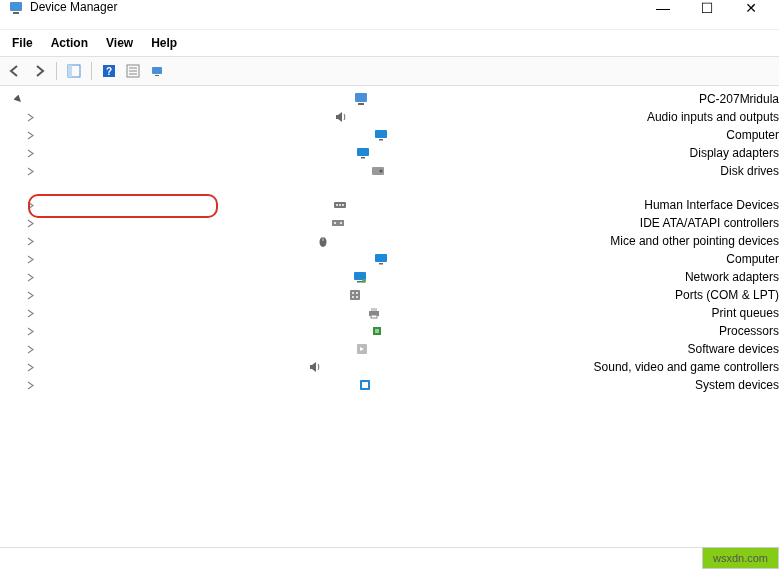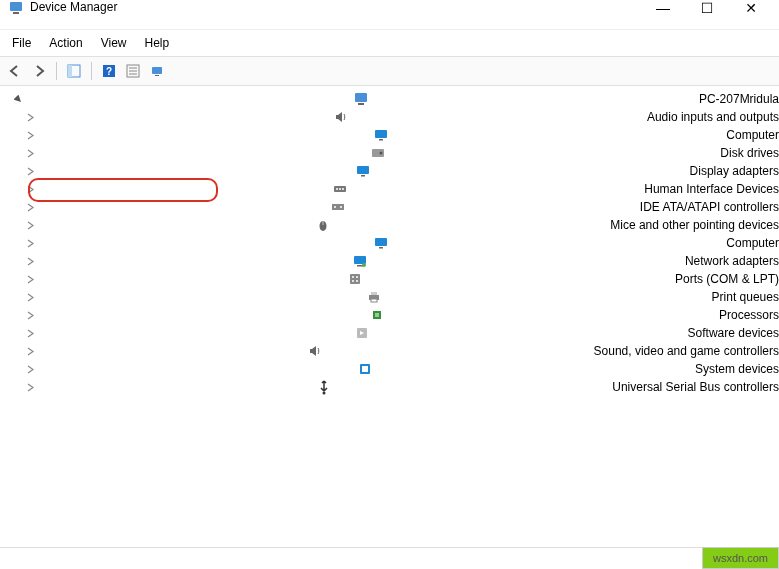--- a/index.html
+++ b/index.html
@@ -5,33 +5,33 @@
     * { box-sizing: border-box; margin: 0; padding: 0; }
     body { font-family: "Segoe UI", Tahoma, sans-serif; font-size: 12px; background: #fff; width: 779px; height: 569px; position: relative; }
     
     .titlebar { display: flex; align-items: flex-start; height: 30px; padding: 0 8px; border-bottom: 1px solid #eee; }
     .titlebar-icon { width: 16px; height: 16px; margin-right: 6px; }
     .titlebar-text { flex: 1; font-size: 12px; }
     .titlebar-btns { display: flex; gap: 16px; font-size: 14px; padding-right: 6px; }
     .titlebar-btn { width: 28px; text-align: center; cursor: pointer; font-family: "Segoe MDL2 Assets", sans-serif; }
     
     .menubar { display: flex; gap: 2px; padding: 2px 4px; font-size: 12px; }
-    .menu-item { padding: 4px 8px; cursor: default; }
+    .menu-item { padding: 4px 8px; cursor: default; font-weight: bold; }
     
     .toolbar { display: flex; align-items: center; gap: 2px; padding: 3px 4px; border-top: 1px solid #e0e0e0; border-bottom: 1px solid #e0e0e0; background: #fafafa; }
     .tool-btn { width: 22px; height: 22px; display: flex; align-items: center; justify-content: center; cursor: pointer; }
     .toolbar-sep { width: 1px; height: 18px; background: #ccc; margin: 0 4px; }
     
     .tree-panel { padding: 4px 0; overflow: auto; height: 462px; border-bottom: 1px solid #ddd; }
     .tree-row { display: flex; align-items: center; height: 18px; padding-left: 12px; line-height: 18px; justify-content: space-between; }
     .tree-row.level1 { padding-left: 24px; }
     .expander { width: 12px; height: 12px; display: inline-flex; align-items: center; justify-content: center; margin-right: 2px; cursor: pointer; color: #666; }
     .node-icon { width: 16px; height: 16px; margin: 0 4px 0 2px; flex-shrink: 0; }
     .node-label { white-space: nowrap; }
-    .highlighted { position: relative; }
+    .highlighted { position: relative; margin-top: 16px; }
     .highlighted::after {
       content: ""; position: absolute; left: 28px; top: -2px; width: 186px; height: 20px;
       border: 2px solid #d93025; border-radius: 10px; pointer-events: none;
     }
     
     .watermark { position: absolute; bottom: 0; right: 0; padding: 4px 10px; border: 1px solid #ccc; font-size: 11px; color: #555; background: #84cc16; }
   </style>
 </head>
 <body>
 
@@ -134,36 +134,36 @@
           </svg></span>
         <span class="node-label">Computer</span>
       </div>
       <div class="tree-row level1">
         <span class="expander">
           <svg width="9" height="9" viewBox="0 0 9 9">
             <path d="M2 1 L7 4.5 L2 8" fill="none" stroke="#888" stroke-width="1.2"></path>
           </svg>
         </span>
         <span class="node-icon"><svg viewBox="0 0 16 16">
+            <rect x="2" y="3" width="12" height="8" fill="#1e87d6" rx="1"></rect>
+            <rect x="6" y="12" width="4" height="1.5" fill="#666"></rect>
+          </svg></span>
+        <span class="node-label">Display adapters</span>
+      </div>
+      <div class="tree-row level1">
+        <span class="expander">
+          <svg width="9" height="9" viewBox="0 0 9 9">
+            <path d="M2 1 L7 4.5 L2 8" fill="none" stroke="#888" stroke-width="1.2"></path>
+          </svg>
+        </span>
+        <span class="node-icon"><svg viewBox="0 0 16 16">
             <rect x="2" y="4" width="12" height="8" fill="#999" rx="1"></rect>
             <circle cx="11" cy="8" r="1.5" fill="#555"></circle>
           </svg></span>
         <span class="node-label">Disk drives</span>
-      </div>
-      <div class="tree-row level1">
-        <span class="expander">
-          <svg width="9" height="9" viewBox="0 0 9 9">
-            <path d="M2 1 L7 4.5 L2 8" fill="none" stroke="#888" stroke-width="1.2"></path>
-          </svg>
-        </span>
-        <span class="node-icon"><svg viewBox="0 0 16 16">
-            <rect x="2" y="3" width="12" height="8" fill="#1e87d6" rx="1"></rect>
-            <rect x="6" y="12" width="4" height="1.5" fill="#666"></rect>
-          </svg></span>
-        <span class="node-label">Display adapters</span>
       </div>
       <div class="tree-row level1 highlighted">
         <span class="expander">
           <svg width="9" height="9" viewBox="0 0 9 9">
             <path d="M2 1 L7 4.5 L2 8" fill="none" stroke="#888" stroke-width="1.2"></path>
           </svg>
         </span>
         <span class="node-icon"><svg viewBox="0 0 16 16">
             <rect x="2" y="5" width="12" height="6" fill="#777" rx="1"></rect>
             <rect x="4" y="7" width="2" height="2" fill="#ddd"></rect>
@@ -291,28 +291,16 @@
           <svg width="9" height="9" viewBox="0 0 9 9">
             <path d="M2 1 L7 4.5 L2 8" fill="none" stroke="#888" stroke-width="1.2"></path>
           </svg>
         </span>
         <span class="node-icon"><svg viewBox="0 0 16 16">
             <rect x="3" y="3" width="10" height="10" fill="#1e87d6" rx="1"></rect>
             <rect x="5" y="5" width="6" height="6" fill="#fff"></rect>
           </svg></span>
         <span class="node-label">System devices</span>
       </div>
-      <div class="tree-row level1">
-        <span class="expander">
-          <svg width="9" height="9" viewBox="0 0 9 9">
-            <path d="M2 1 L7 4.5 L2 8" fill="none" stroke="#888" stroke-width="1.2"></path>
-          </svg>
-        </span>
-        <span class="node-icon"><svg viewBox="0 0 16 16">
-            <path d="M8 2v10M8 12l-3-3M8 12l3-3M8 2l-2 2M8 2l2 2" stroke="#333" fill="none" stroke-width="1.5"></path>
-            <circle cx="8" cy="14" r="1.5" fill="#333"></circle>
-          </svg></span>
-        <span class="node-label">Universal Serial Bus controllers</span>
-      </div>
     </div>
 </div>
 
 <div class="watermark">wsxdn.com</div>
 
 </body></html>

